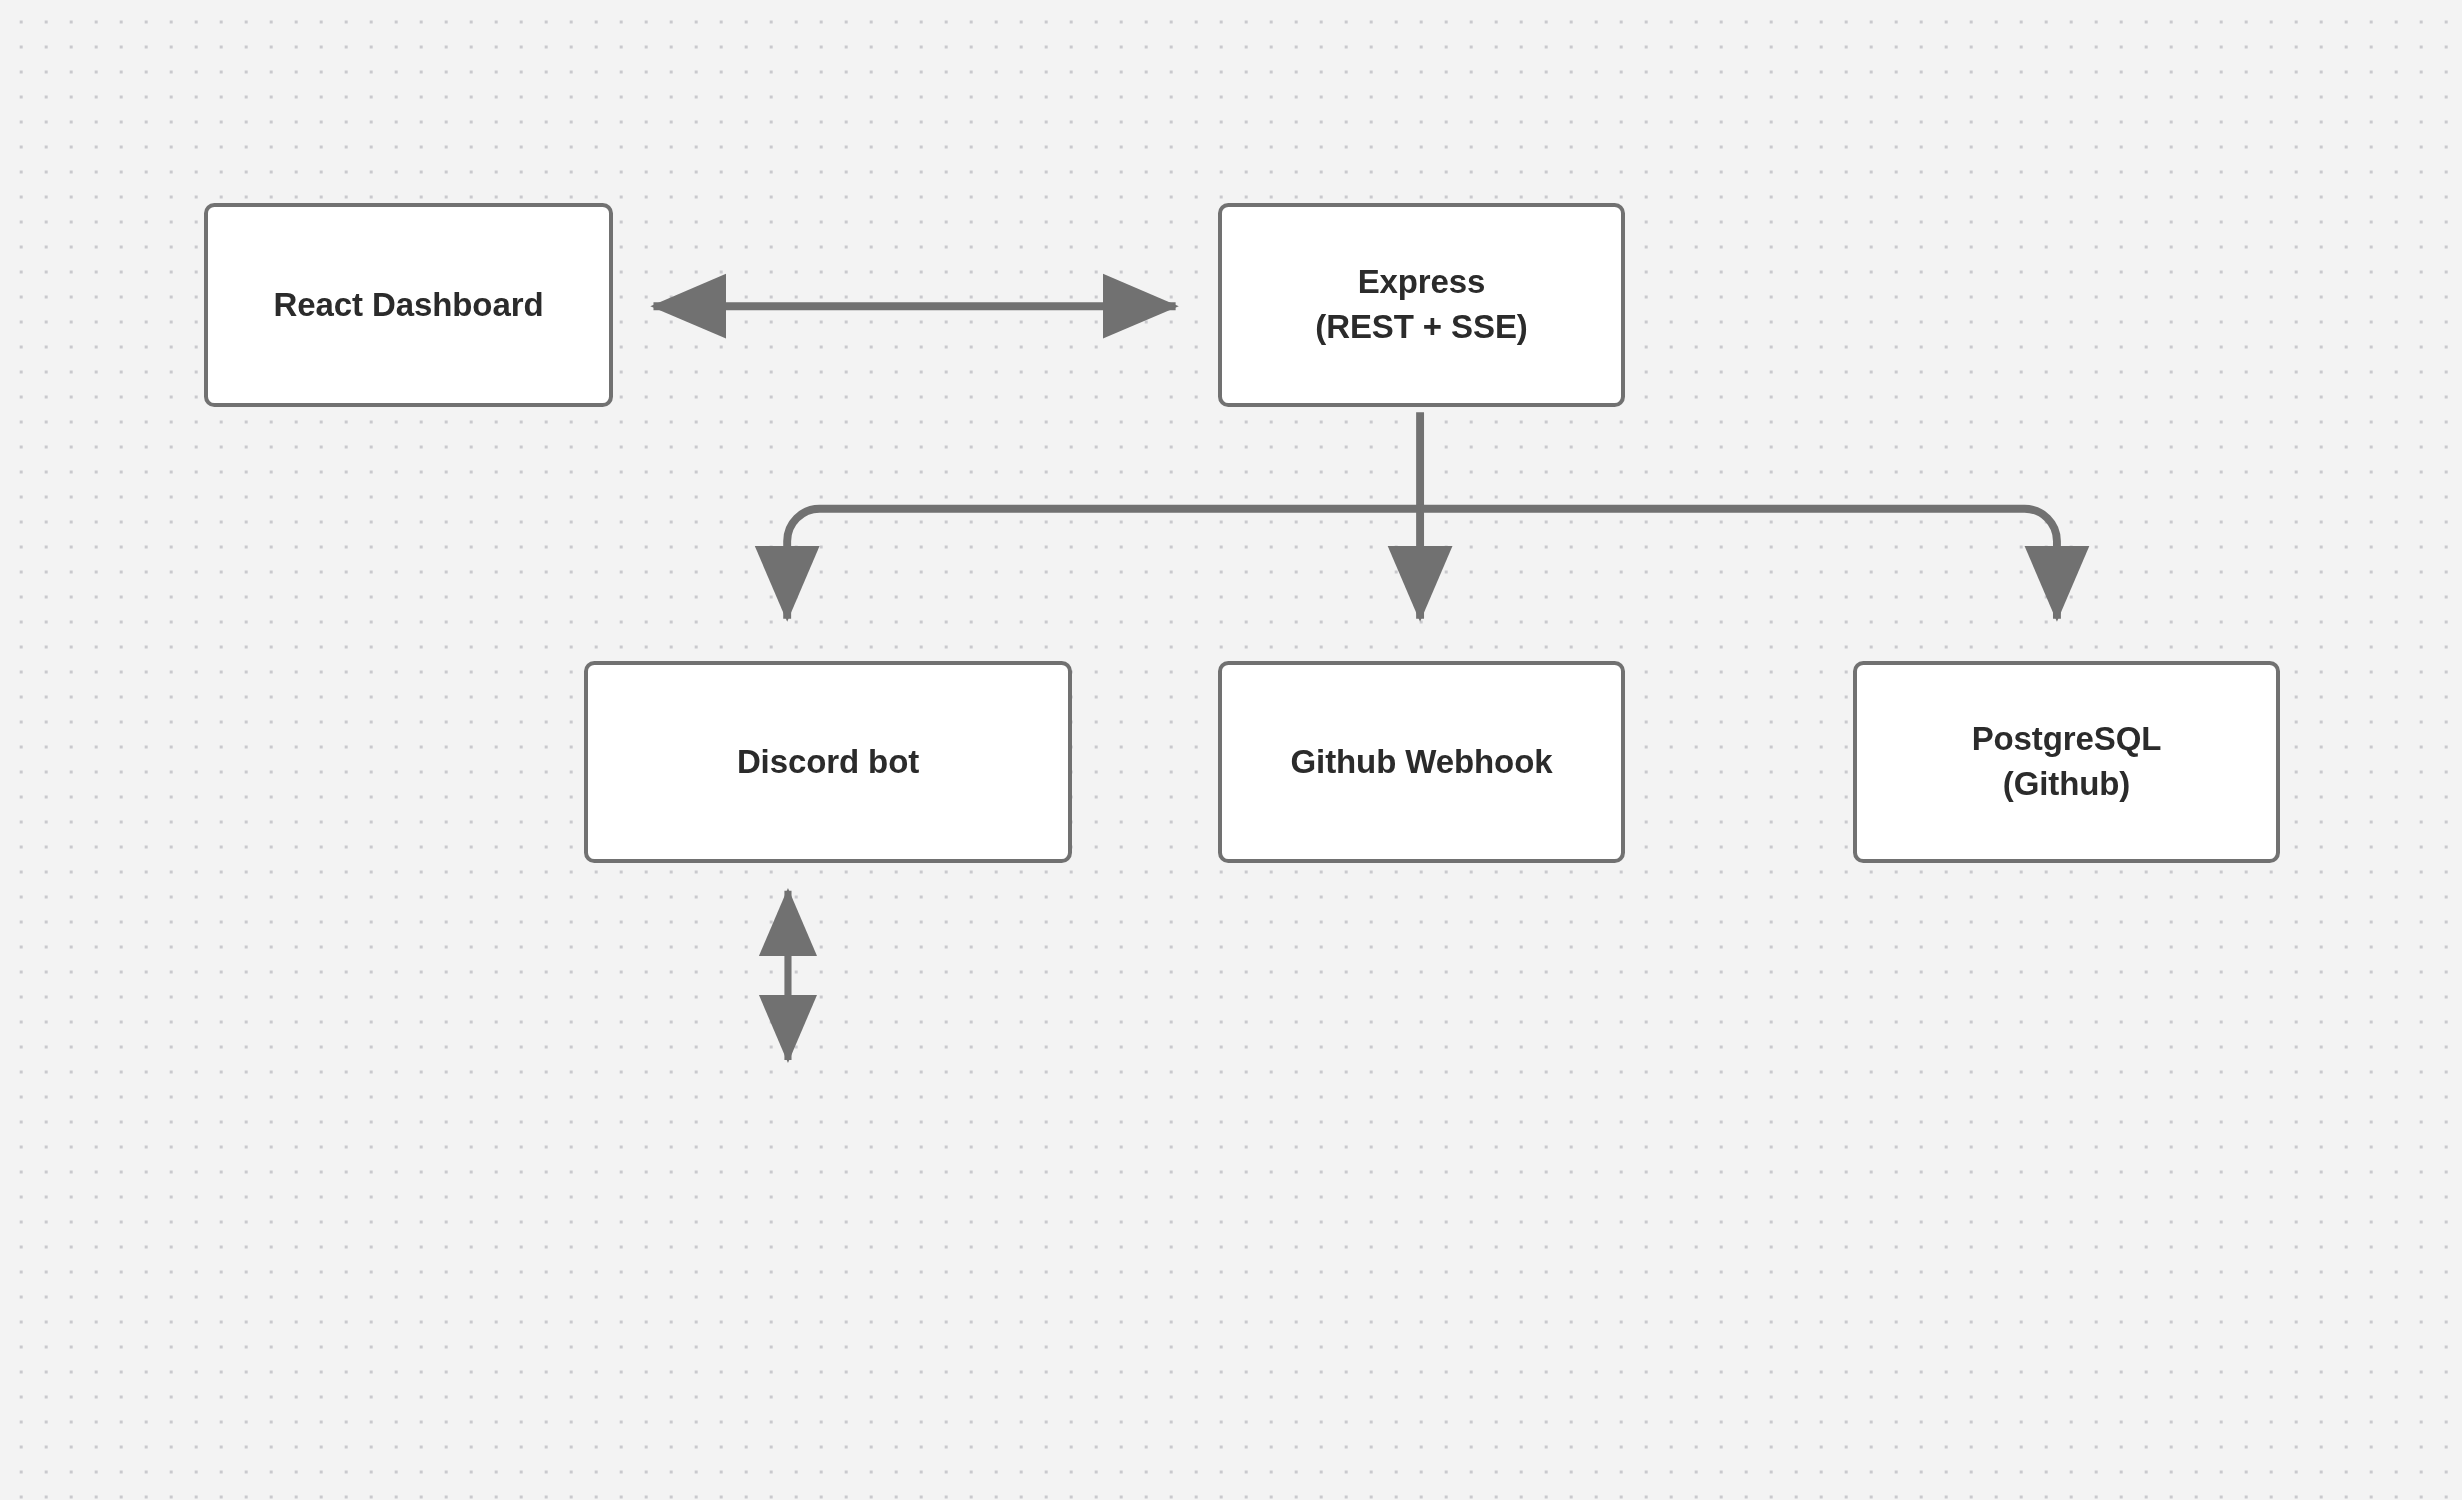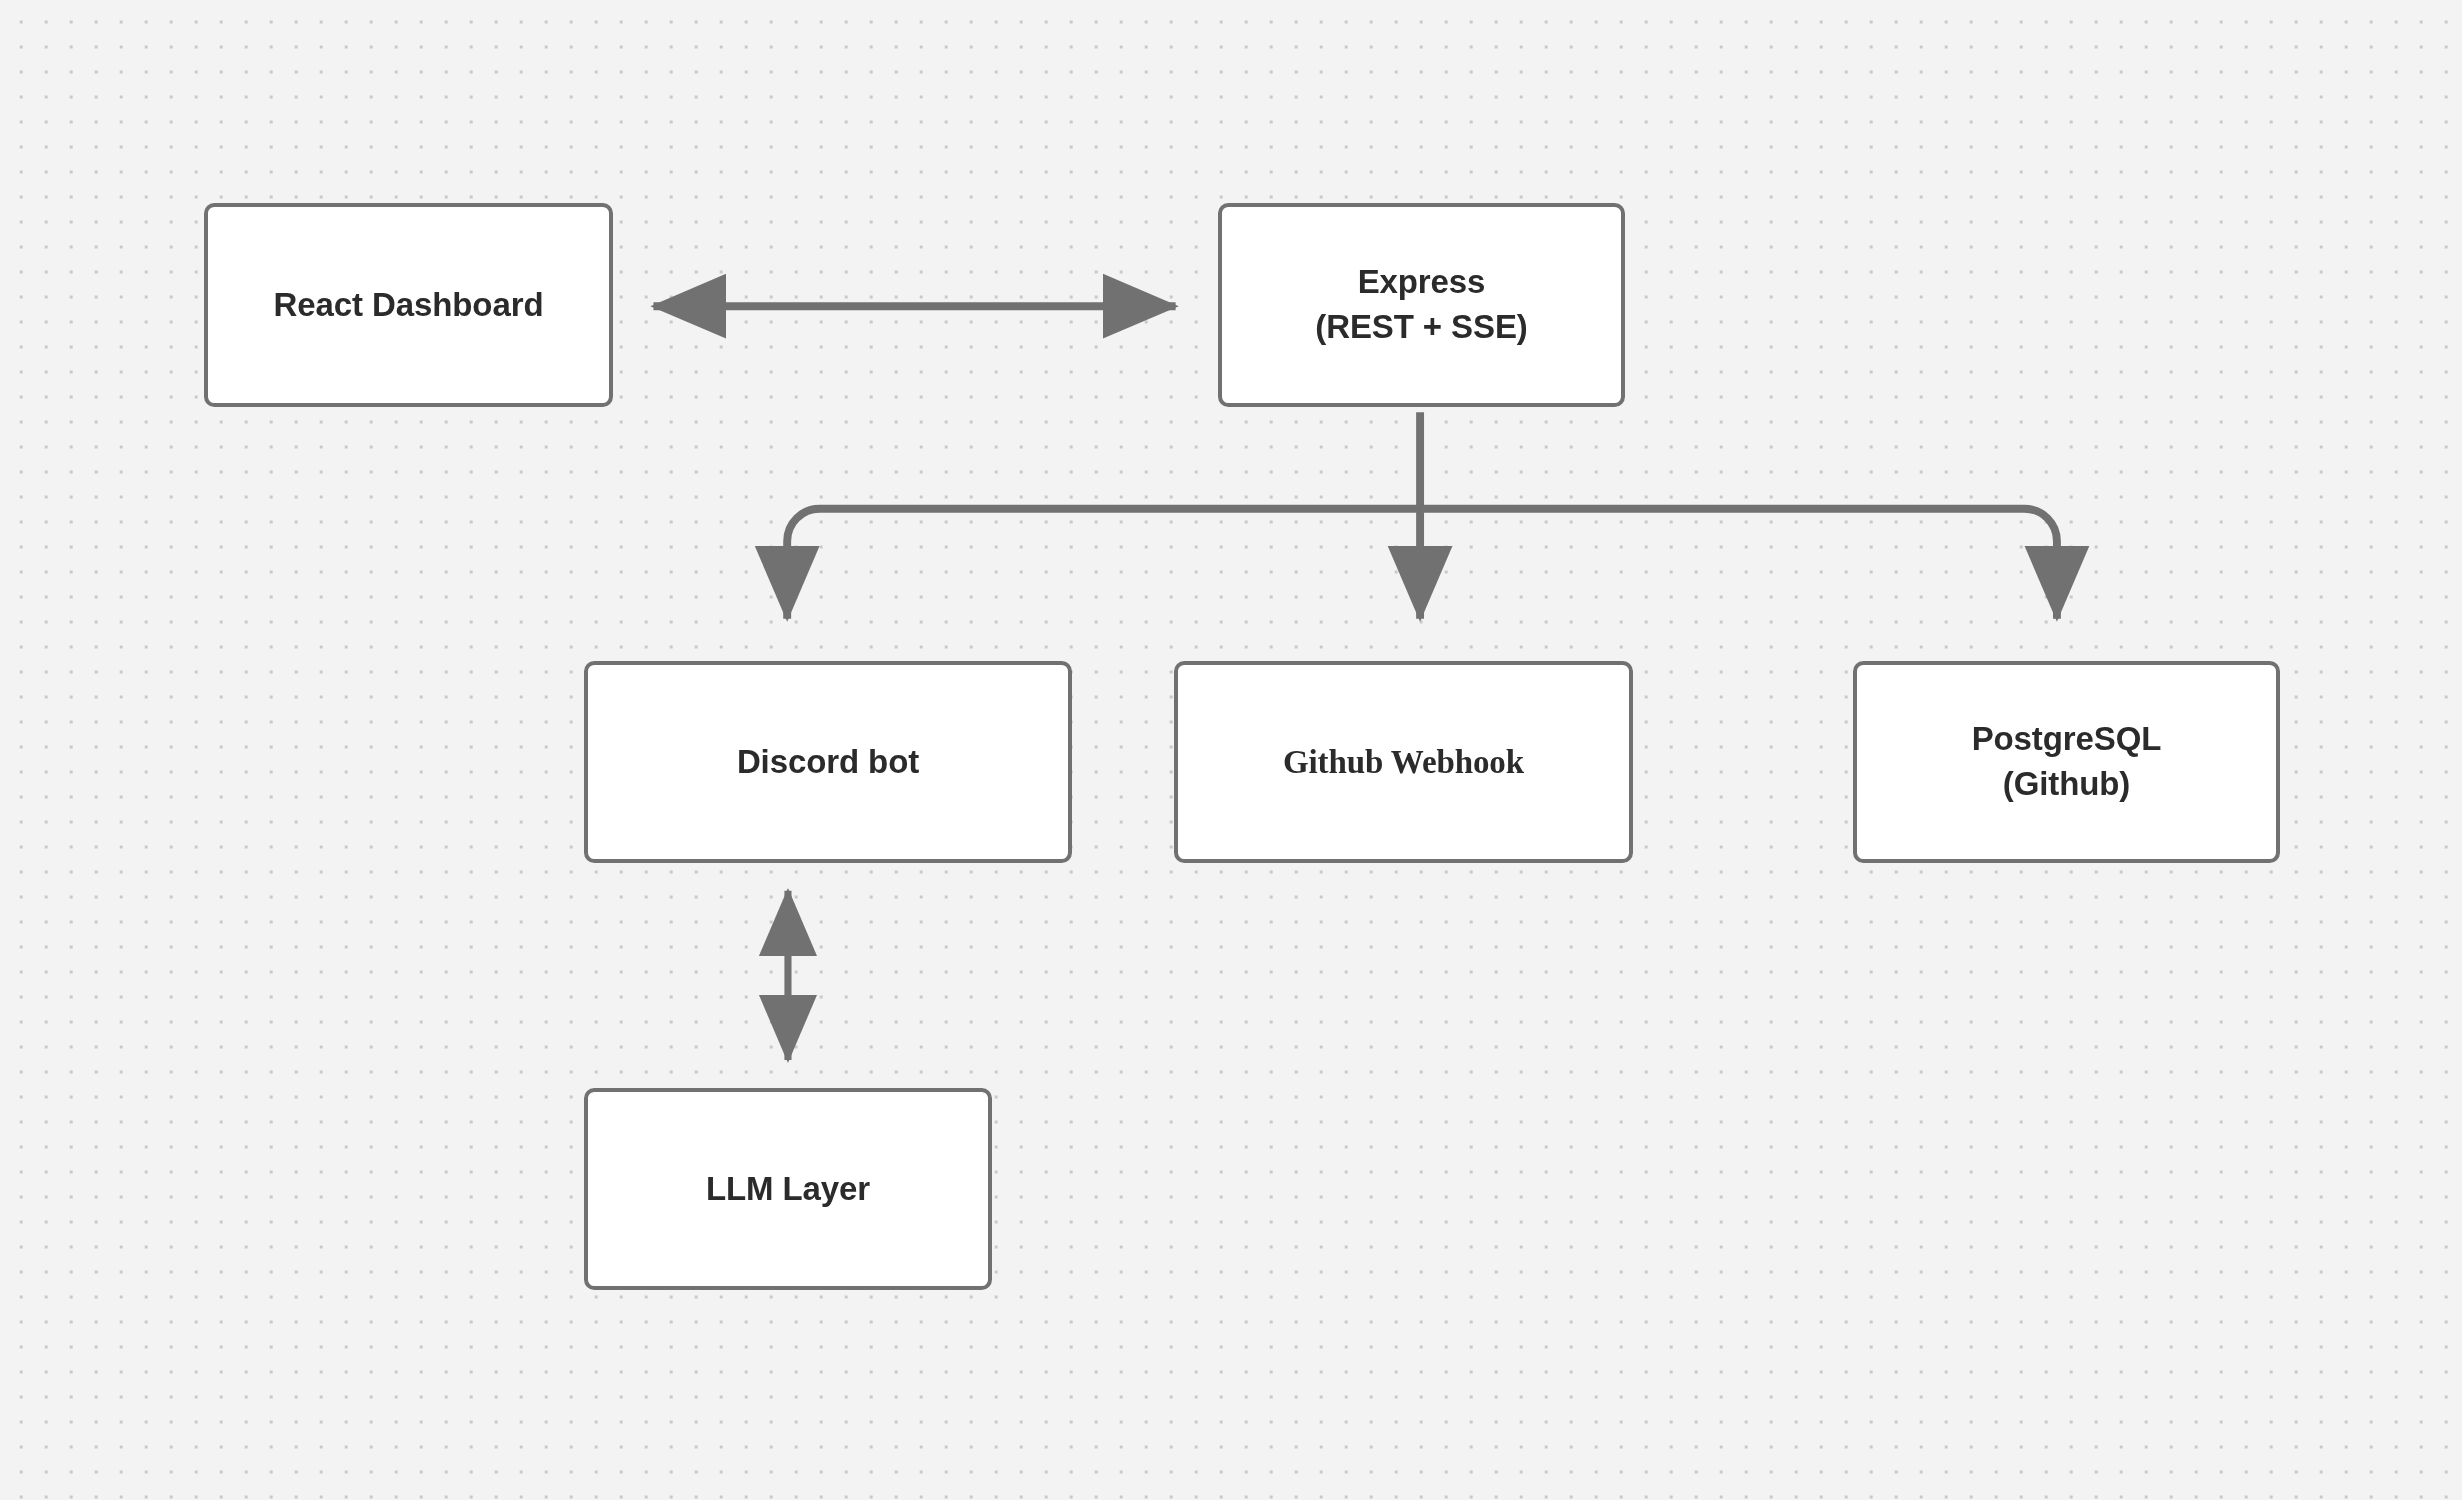--- a/index.html
+++ b/index.html
@@ -41,21 +41,21 @@
     font-weight: bold;
     font-size: 33px;
     line-height: 1.35;
     letter-spacing: -0.1px;
   }
   .node .line2 { display: block; }
   
   #node-react-dashboard { left: 204px;  top: 203px;  width: 409px; height: 204px; }
   #node-express         { left: 1218px; top: 203px;  width: 407px; height: 204px; align-items: center; }
   #node-discord-bot     { left: 584px;  top: 661px;  width: 488px; height: 202px; }
-  #node-github-webhook  { left: 1174px; top: 661px;  width: 459px; height: 202px; font-family: Liberation Serif, serif; }
+  #node-github-webhook  { left: 1218px; top: 661px;  width: 407px; height: 202px; }
   #node-postgresql      { left: 1853px; top: 661px;  width: 427px; height: 202px; }
   #node-llm-layer       { left: 584px;  top: 1088px; width: 408px; height: 202px; }
 </style>
 </head>
 <body>
 
 <div id="canvas">
 
   <svg id="edges" viewBox="0 0 3112 1896" width="2462" height="1500" xmlns="http://www.w3.org/2000/svg">
     <defs>
@@ -103,18 +103,15 @@
 
   <div class="node" id="node-github-webhook">
     <span class="line1">Github Webhook</span>
   </div>
 
   <div class="node" id="node-postgresql">
     <span class="line1">PostgreSQL</span>
     <span class="line2">(Github)</span>
   </div>
 
-  <div class="node" id="node-llm-layer">
-    <span class="line1">LLM Layer</span>
-  </div>
 
 </div>
 
 
 </body></html>

